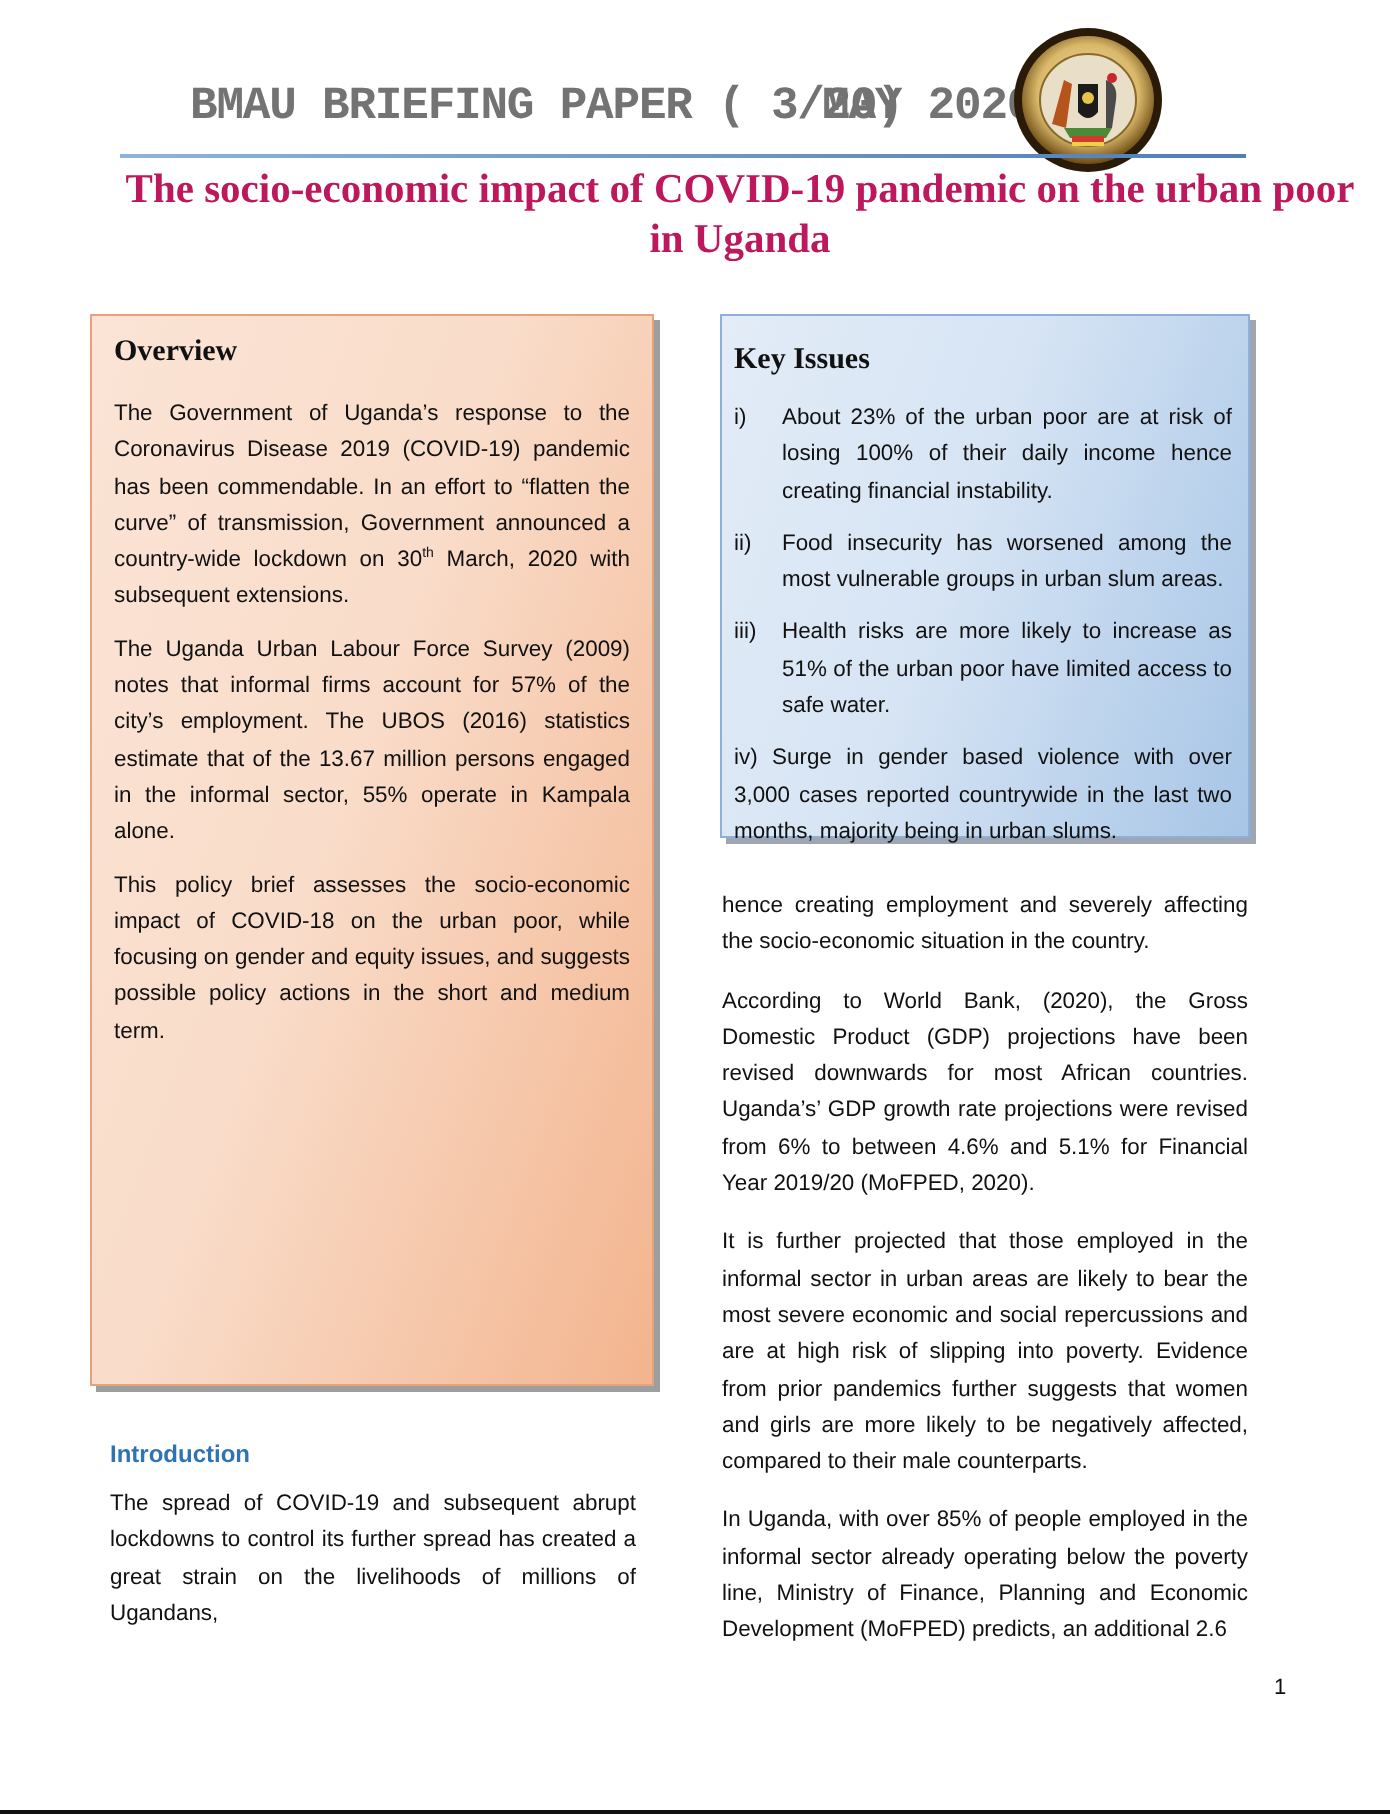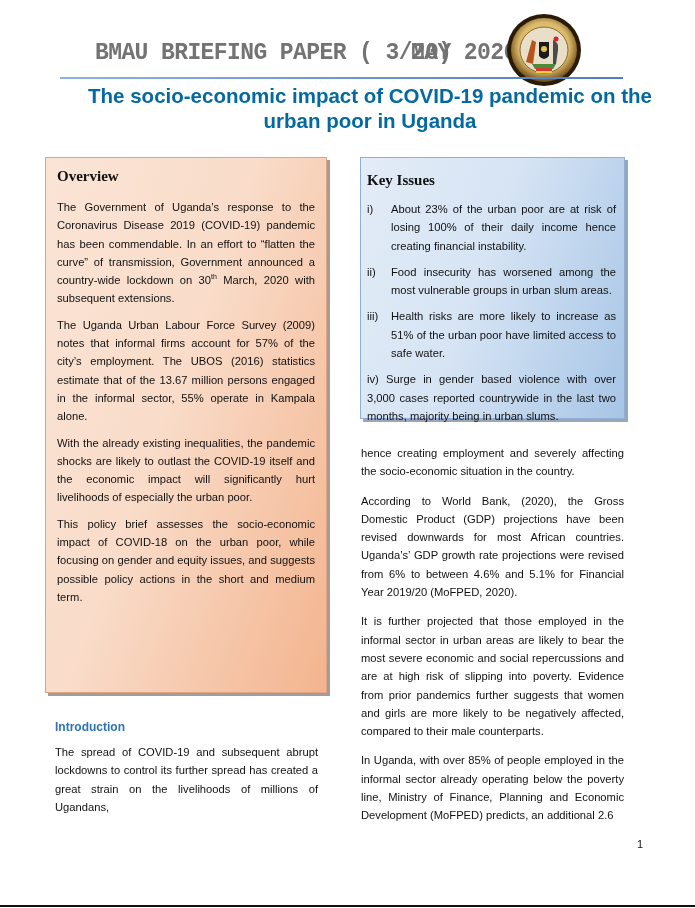--- a/index.html
+++ b/index.html
@@ -16,22 +16,22 @@
   .header .series { white-space:nowrap; }
   .seal {
     position:absolute; left:506px; top:12px; width:76px; height:76px;
   }
   .rule {
     position:absolute; left:60px; top:77px; width:563px; height:2px;
     background:linear-gradient(90deg,#8fb3d9 0%,#6f98c8 50%,#4f7eb9 100%);
   }
   .title {
     position:absolute; left:60px; top:83px; width:620px; text-align:center;
-    font-family:Liberation Sans, sans-serif; font-weight:bold; font-size:20.5px;
-    line-height:25px; color:#0369a1;
+    font-family:Liberation Serif, serif; font-weight:bold; font-size:20.5px;
+    line-height:25px; color:#be185d;
   }
   .box {
     position:absolute; box-sizing:border-box;
     font-size:11.2px; line-height:18.3px; text-align:justify;
   }
   .overview {
     left:45px; top:157px; width:282px; height:536px;
     background:linear-gradient(110deg,#fbe4d6 0%,#f9dcc9 45%,#f3b48e 100%);
     border:1px solid #e3a37d;
     box-shadow:3px 3px 0 #9e9e9e;
@@ -103,21 +103,20 @@
 </svg>
 
 <div class="rule"></div>
 
 <div class="title">The socio-economic impact of COVID-19 pandemic on the urban poor in Uganda</div>
 
 <div class="box overview">
   <h2>Overview</h2>
   <p><span>The Government of Uganda’s response to the Coronavirus Disease 2019 (COVID-19) pandemic has been commendable. In an effort to “flatten the curve” of transmission, Government announced a country-wide lockdown on 30</span><sup>th</sup><span> March, 2020 with subsequent extensions.</span></p>
   <p>The Uganda Urban Labour Force Survey (2009) notes that informal firms account for 57% of the city’s employment. The UBOS (2016) statistics estimate that of the 13.67 million persons engaged in the informal sector, 55% operate in Kampala alone.</p>
-  <p>With the already existing inequalities, the pandemic shocks are likely to outlast the COVID-19 itself and the economic impact will significantly hurt livelihoods of especially the urban poor.</p>
   <p>This policy brief assesses the socio-economic impact of COVID-18 on the urban poor, while focusing on gender and equity issues, and suggests possible policy actions in the short and medium term.</p>
 </div>
 
 <div class="box keyissues">
   <h2>Key Issues</h2>
   <div class="ki-item">
     <span class="ki-num">i)</span>
     <span class="ki-text">About 23% of the urban poor are at risk of losing 100% of their daily income hence creating financial instability.</span>
   </div>
   <div class="ki-item">

